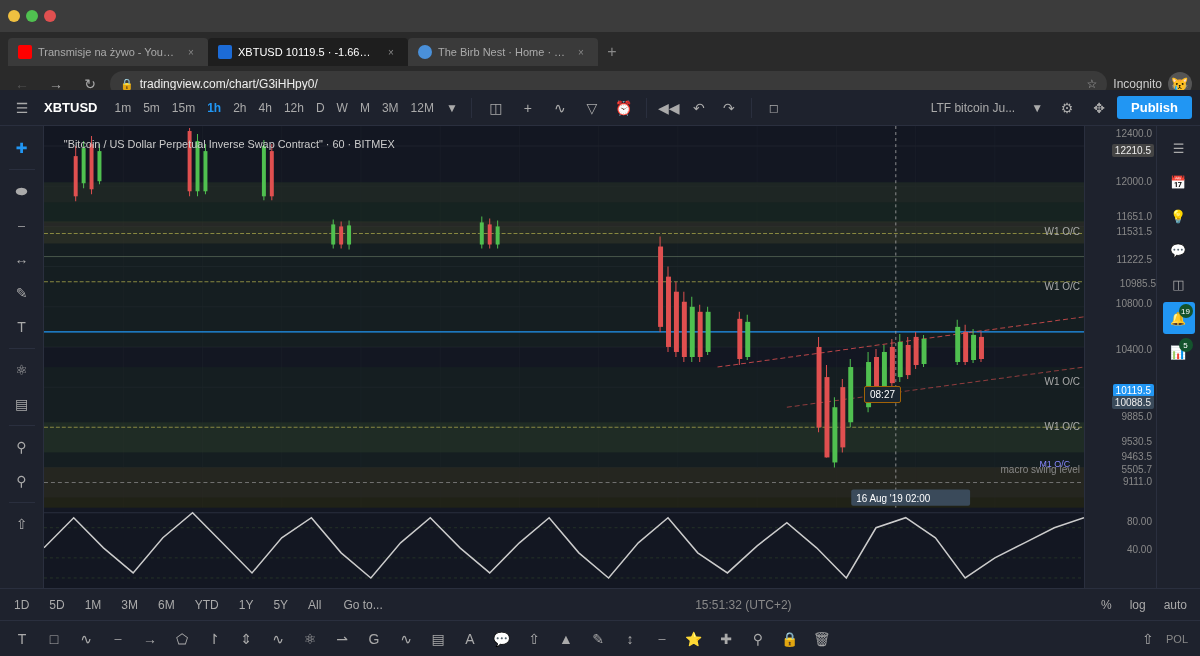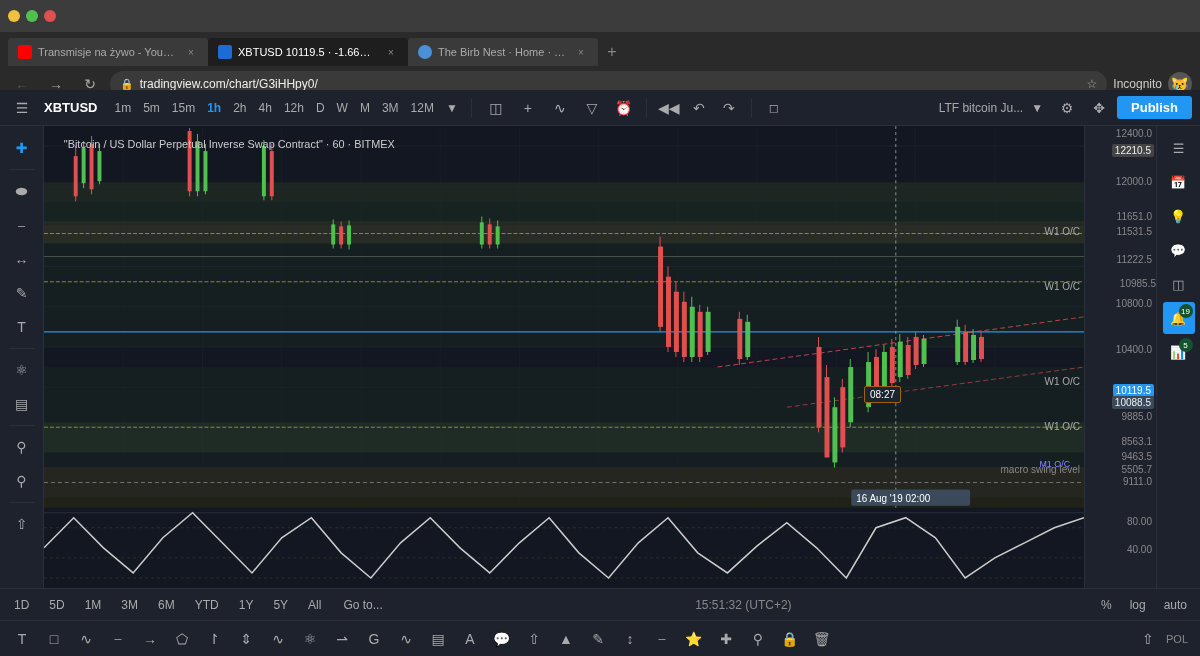--- a/index.html
+++ b/index.html
@@ -241,21 +241,21 @@
       border: none;
       padding: 4px 14px;
       border-radius: 3px;
       cursor: pointer;
       font-size: 13px;
       font-weight: bold;
     }
     .tv-ltf-dropdown {
       display: flex;
       align-items: center;
-      gap: 8px;
+      gap: 16px;
       padding: 2px 6px;
       border-radius: 3px;
       color: #aaa;
       cursor: pointer;
       font-size: 12px;
       justify-content: center;
     }
 
     
     .tv-main {
@@ -696,21 +696,21 @@
         <div style="position:absolute;top:50px;right:4px;">12000.0</div>
         <div style="position:absolute;top:85px;right:4px;">11651.0</div>
         <div style="position:absolute;top:100px;right:4px;">11531.5</div>
         <div style="position:absolute;top:128px;right:4px;">11222.5</div>
         <div style="position:absolute;top:152px;right:0;">10985.5</div>
         <div style="position:absolute;top:172px;right:4px;">10800.0</div>
         <div style="position:absolute;top:218px;right:4px;">10400.0</div>
         <div style="position:absolute;top:258px;right:2px;background:#2196f3;color:#fff;padding:1px 3px;border-radius:2px;">10119.5</div>
         <div style="position:absolute;top:270px;right:2px;background:#3a4a5a;color:#eee;padding:1px 3px;border-radius:2px;font-size:10px;">10088.5</div>
         <div style="position:absolute;top:285px;right:4px;">9885.0</div>
-        <div style="position:absolute;top:310px;right:4px;">8563.1</div>
+        <div style="position:absolute;top:310px;right:4px;">9530.5</div>
         <div style="position:absolute;top:325px;right:4px;">9463.5</div>
         <div style="position:absolute;top:338px;right:4px;">5505.7</div>
         <div style="position:absolute;top:350px;right:4px;">9111.0</div>
 
         <div style="position:absolute;top:390px;right:4px;">80.00</div>
         <div style="position:absolute;top:418px;right:4px;">40.00</div>
       </div>
 
       <div style="position:absolute;right:76px;top:100px;font-size:10px;color:#aaa;">W1 O/C</div>
       <div style="position:absolute;right:76px;top:155px;font-size:10px;color:#aaa;">W1 O/C</div>

